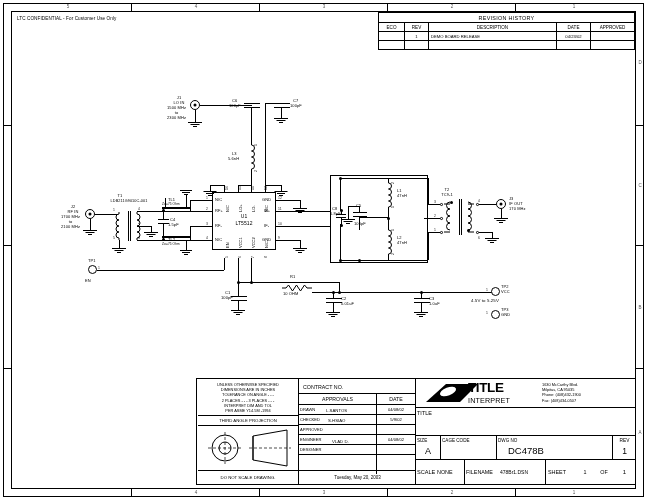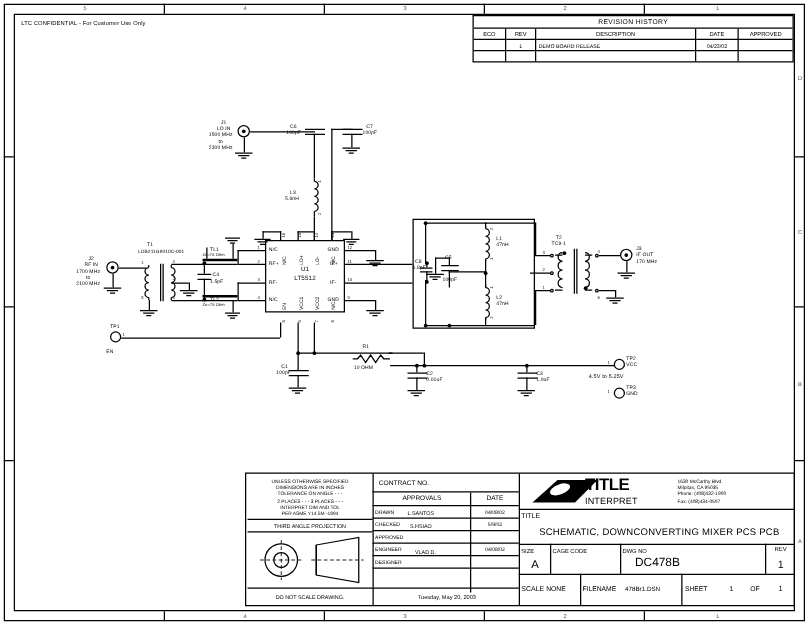--- a/index.html
+++ b/index.html
@@ -607,21 +607,20 @@
   <div class="abs" style="left:468px;top:396px;width:72px;height:9px;font-size:7.2px;letter-spacing:.15px;line-height:9px;">INTERPRET</div>
   <div class="abs" style="left:542px;top:382px;font-size:3.9px;line-height:5.2px;">
     <div>1630 McCarthy Blvd.</div>
     <div>Milpitas, CA 95035</div>
     <div>Phone: (408)432-1900</div>
     <div>Fax: (408)434-0507</div>
   </div>
   <div class="ln hl" style="left:415px;top:407px;width:221px;"></div>
 
   <div class="tcell" style="left:417px;top:408px;width:22px;height:10px;font-size:5.5px;">TITLE</div>
-  <div class="tcell" style="left:420px;top:418px;width:215px;height:14px;justify-content:center;font-size:7.6px;letter-spacing:.2px;">SCHEMATIC, DOWNCONVERTING MIXER PCS PCB</div>
   <div class="ln hl" style="left:415px;top:435px;width:221px;"></div>
 
   <div class="tcell" style="left:417px;top:436px;width:22px;height:8px;font-size:4.6px;">SIZE</div>
   <div class="tcell" style="left:417px;top:444px;width:22px;height:14px;justify-content:center;font-size:9px;">A</div>
   <div class="ln vl" style="left:440px;top:435px;height:24px;"></div>
   <div class="tcell" style="left:442px;top:436px;width:50px;height:8px;font-size:4.6px;">CAGE CODE</div>
   <div class="tcell" style="left:442px;top:445px;width:50px;height:12px;font-size:5px;"></div>
   <div class="ln vl" style="left:496px;top:435px;height:24px;"></div>
   <div class="tcell" style="left:498px;top:436px;width:40px;height:8px;font-size:4.6px;">DWG NO</div>
   <div class="tcell" style="left:508px;top:443px;width:90px;height:14px;font-size:9.5px;">DC478B</div>

